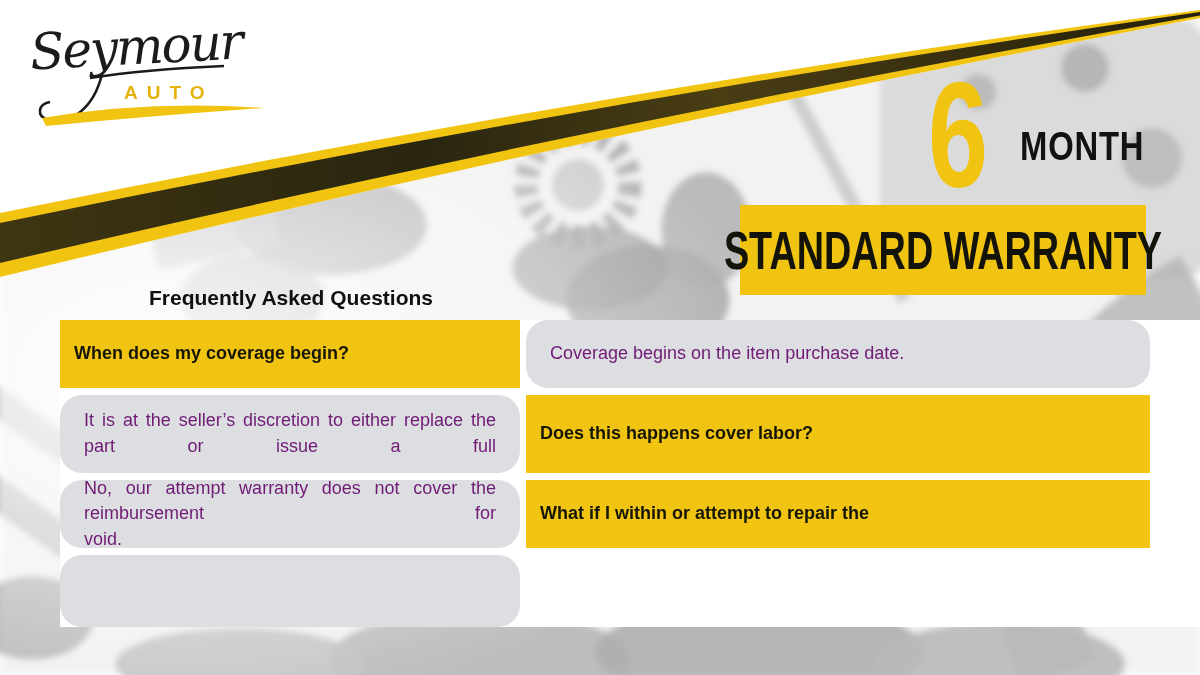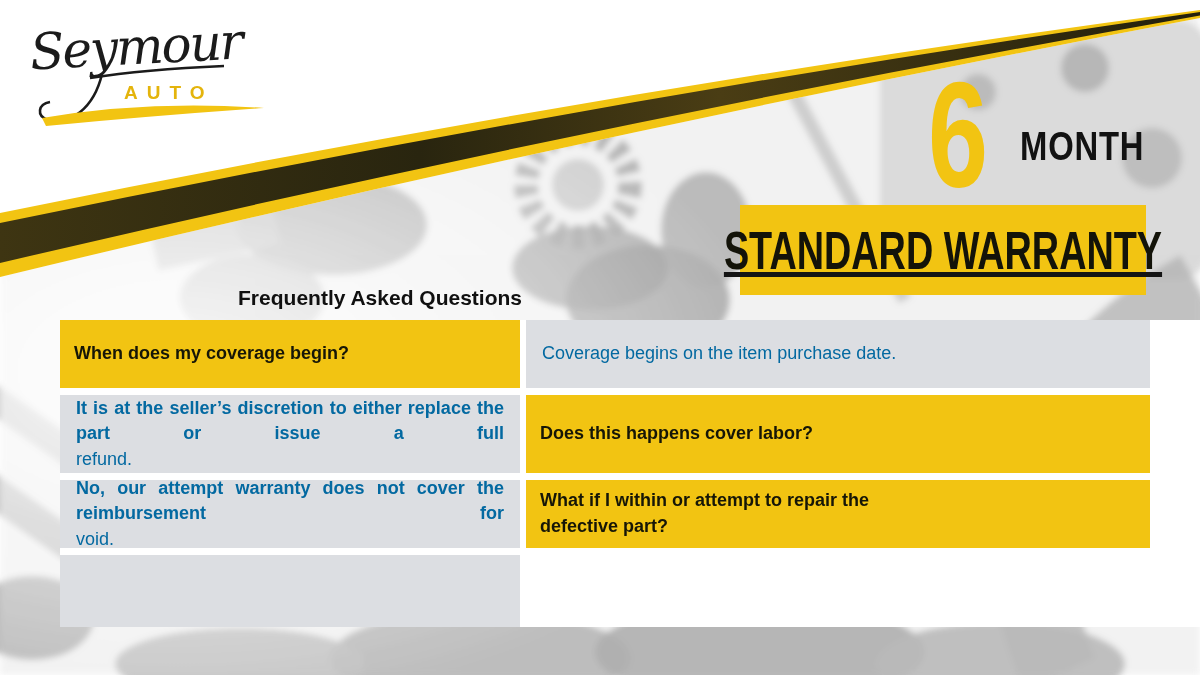--- a/index.html
+++ b/index.html
@@ -31,42 +31,42 @@
   .month{
     position:absolute;left:1020px;top:126px;line-height:1;
     font-size:40px;font-weight:800;color:#121212;letter-spacing:1px;
     transform:scaleX(.82);transform-origin:left top;white-space:nowrap;
   }
 
   
   .banner{
     position:absolute;left:740px;top:205px;width:406px;height:90px;
     background:var(--yellow,#F2C412);
-    display:flex;align-items:center;justify-content:center;text-decoration:underline;
+    display:flex;align-items:center;justify-content:center;
   }
   .banner span{
     font-size:54px;font-weight:800;color:#131309;white-space:nowrap;
     transform:scaleX(.70);transform-origin:center;letter-spacing:0px;
   }
 
   
   .faq-title{
     position:absolute;left:60px;top:286px;width:462px;
-    text-align:right;font-size:21px;font-weight:bold;color:#101010;
+    text-align:center;font-size:21px;font-weight:bold;color:#101010;
   }
   .faq-table{
     position:absolute;left:60px;top:320px;width:1196px;background:#fff;
     display:grid;grid-template-columns:460px 624px;grid-template-rows:68px 78px 68px 72px;
     column-gap:6px;row-gap:7px;
   }
   .cell{display:flex;flex-direction:column;justify-content:center;font-size:18px;line-height:1.42;}
   .cell.q{background:var(--yellow,#F2C412);font-weight:bold;padding:6px 14px;color:#161607;}
-  .cell.a{background:var(--gray,#DCDEE2);padding:6px 16px;color:#0369a1;}
+  .cell.a{background:var(--gray,#DCDEE2);padding:6px 24px;color:#701a75;border-radius:22px;}
   .cell.a .ln{text-align:left;}
-  .cell.a .ln.just{text-align:justify;text-align-last:justify;font-weight:bold;}
+  .cell.a .ln.just{text-align:justify;text-align-last:justify;}
 </style>
 </head>
 <body>
 
 <div class="stage">
 
   <svg class="bg" viewBox="0 0 1200 675" aria-hidden="true">
     <defs>
       <clipPath id="engineClip">
         <path d="M0,277 Q600,132 1200,18 L1200,675 L0,675 Z"></path>
@@ -138,30 +138,28 @@
   <div class="faq-title">Frequently Asked Questions</div>
   <div class="faq-table" id="faq-table">
       <div class="cell q">
         <div class="ln">When does my coverage begin?</div>
       </div>
       <div class="cell a">
         <div class="ln">Coverage begins on the item purchase date.</div>
       </div>
       <div class="cell a">
         <div class="ln just">It is at the seller’s discretion to either replace the part or issue a full</div>
-        <div class="ln">refund.</div>
       </div>
       <div class="cell q">
         <div class="ln">Does this happens cover labor?</div>
       </div>
       <div class="cell a">
         <div class="ln just">No, our attempt warranty does not cover the reimbursement for</div>
         <div class="ln">void.</div>
       </div>
       <div class="cell q">
         <div class="ln">What if I within or attempt to repair the</div>
-        <div class="ln">defective part?</div>
       </div>
       <div class="cell a">
       </div>
     </div>
 
 </div>
 
 </body></html>

